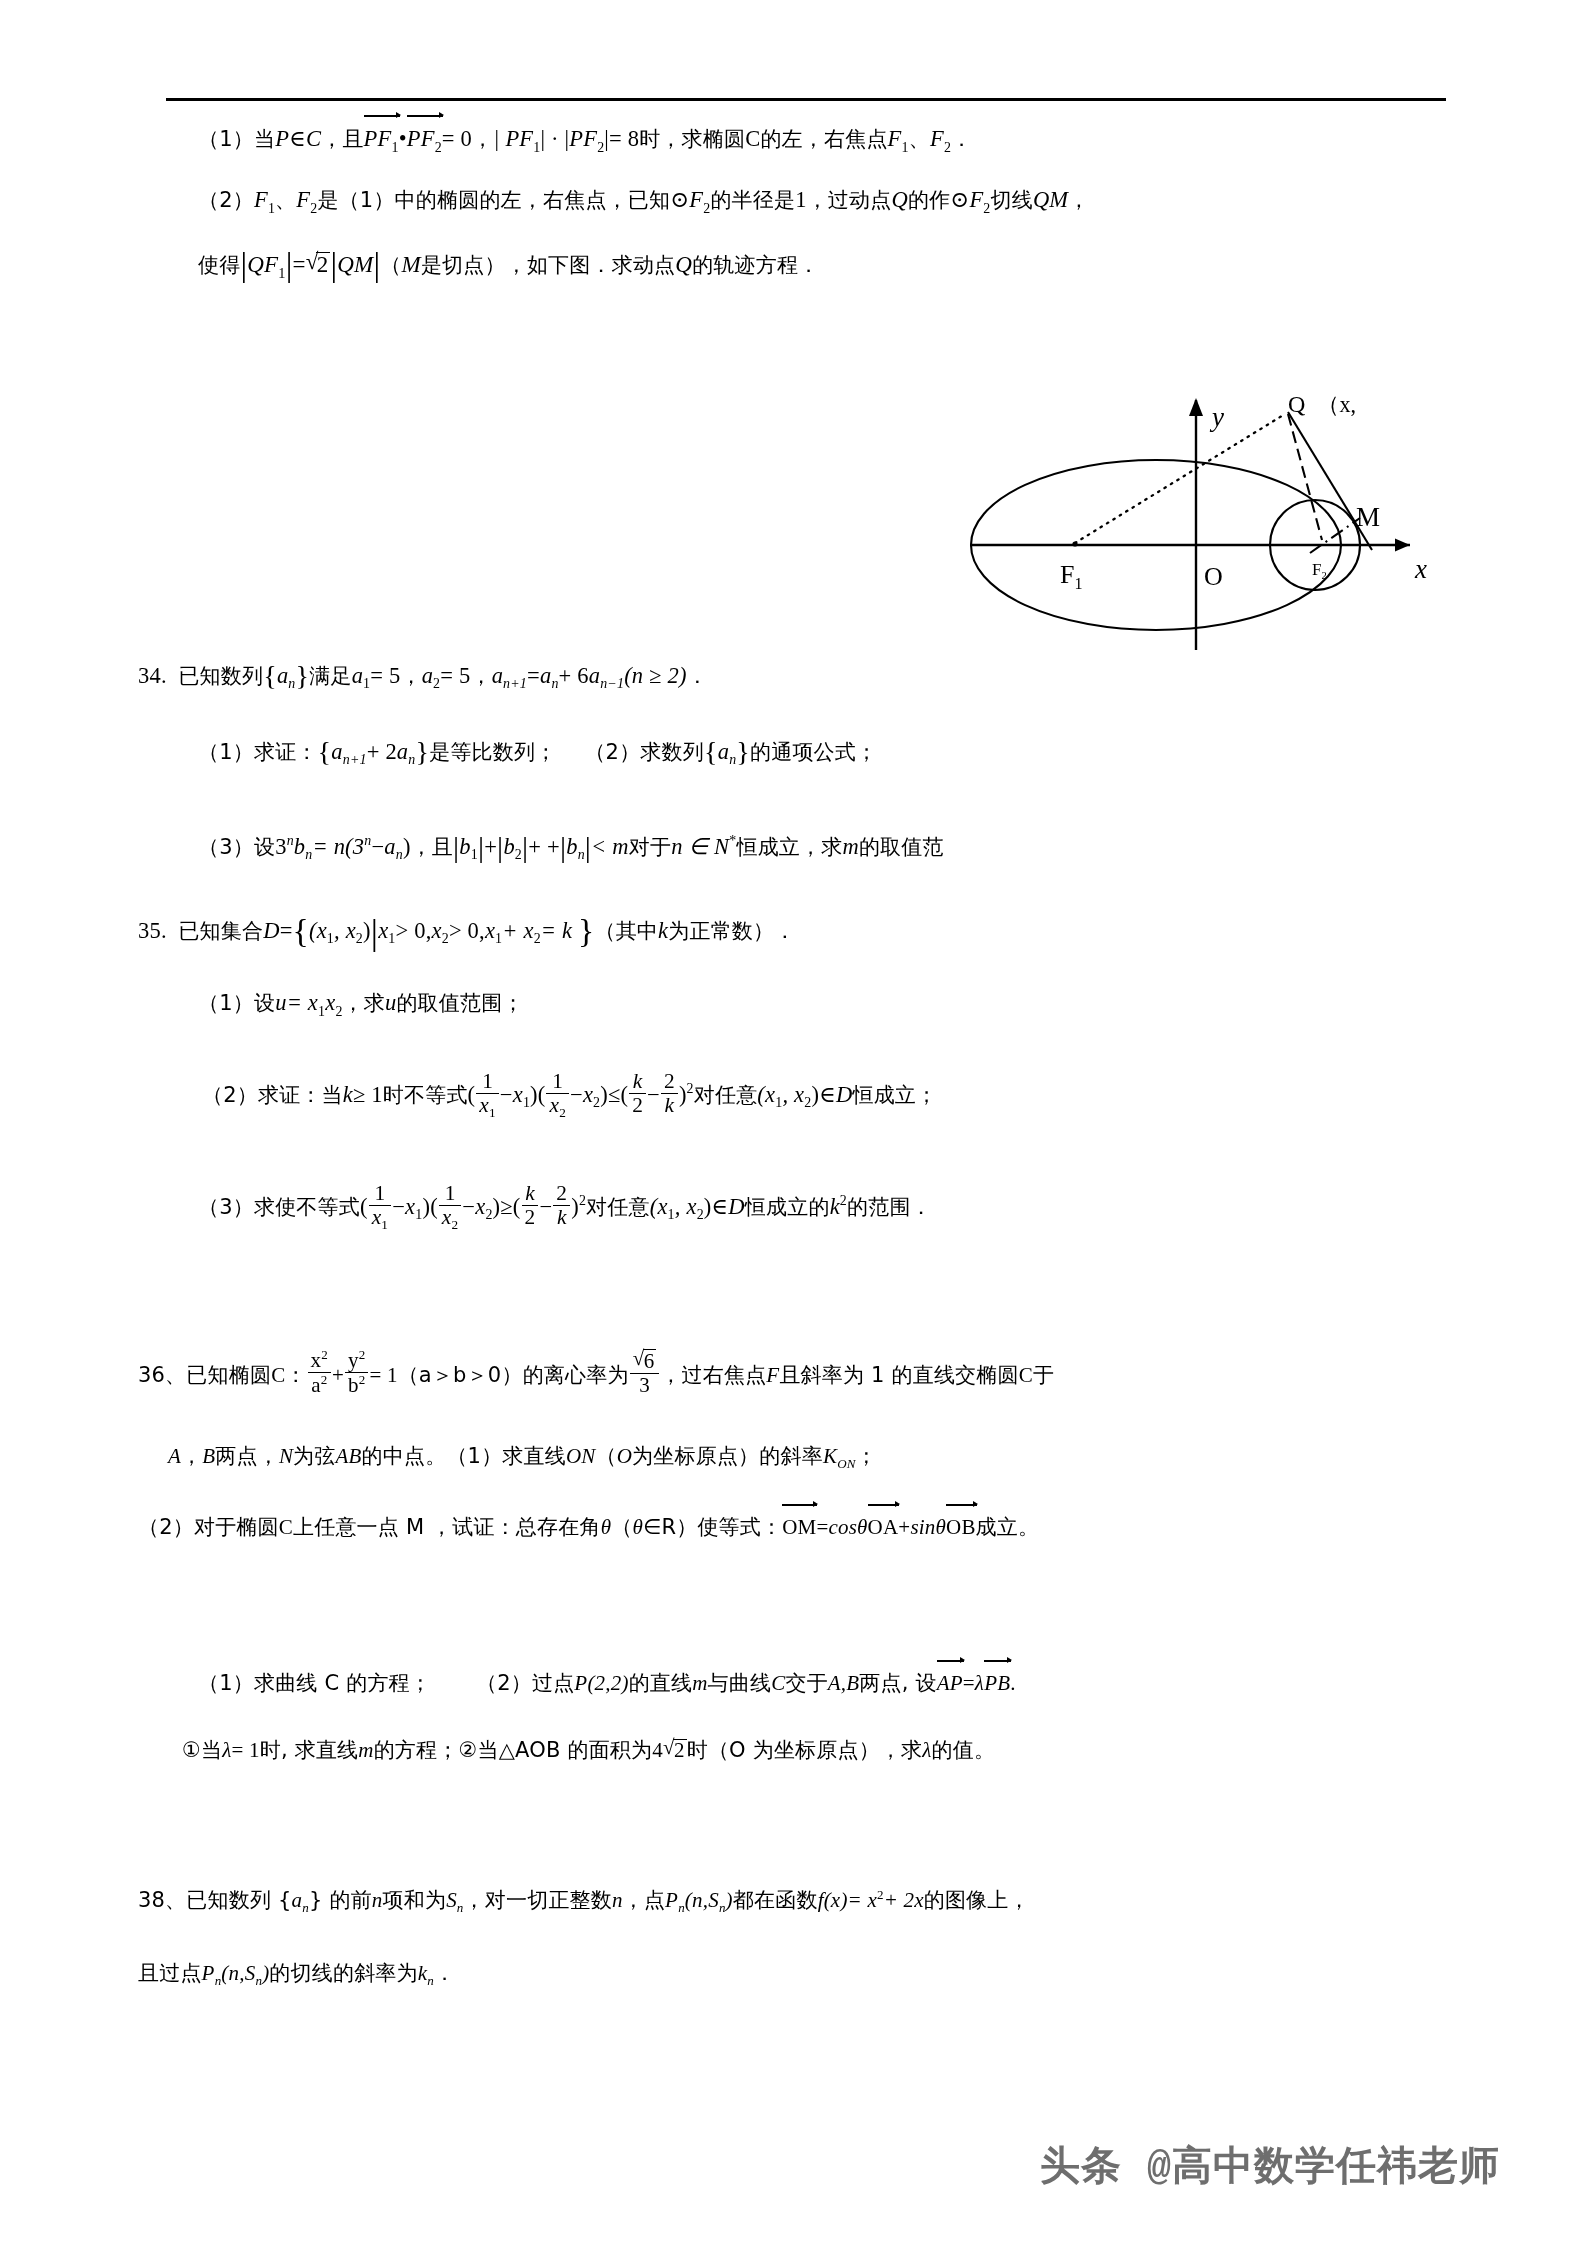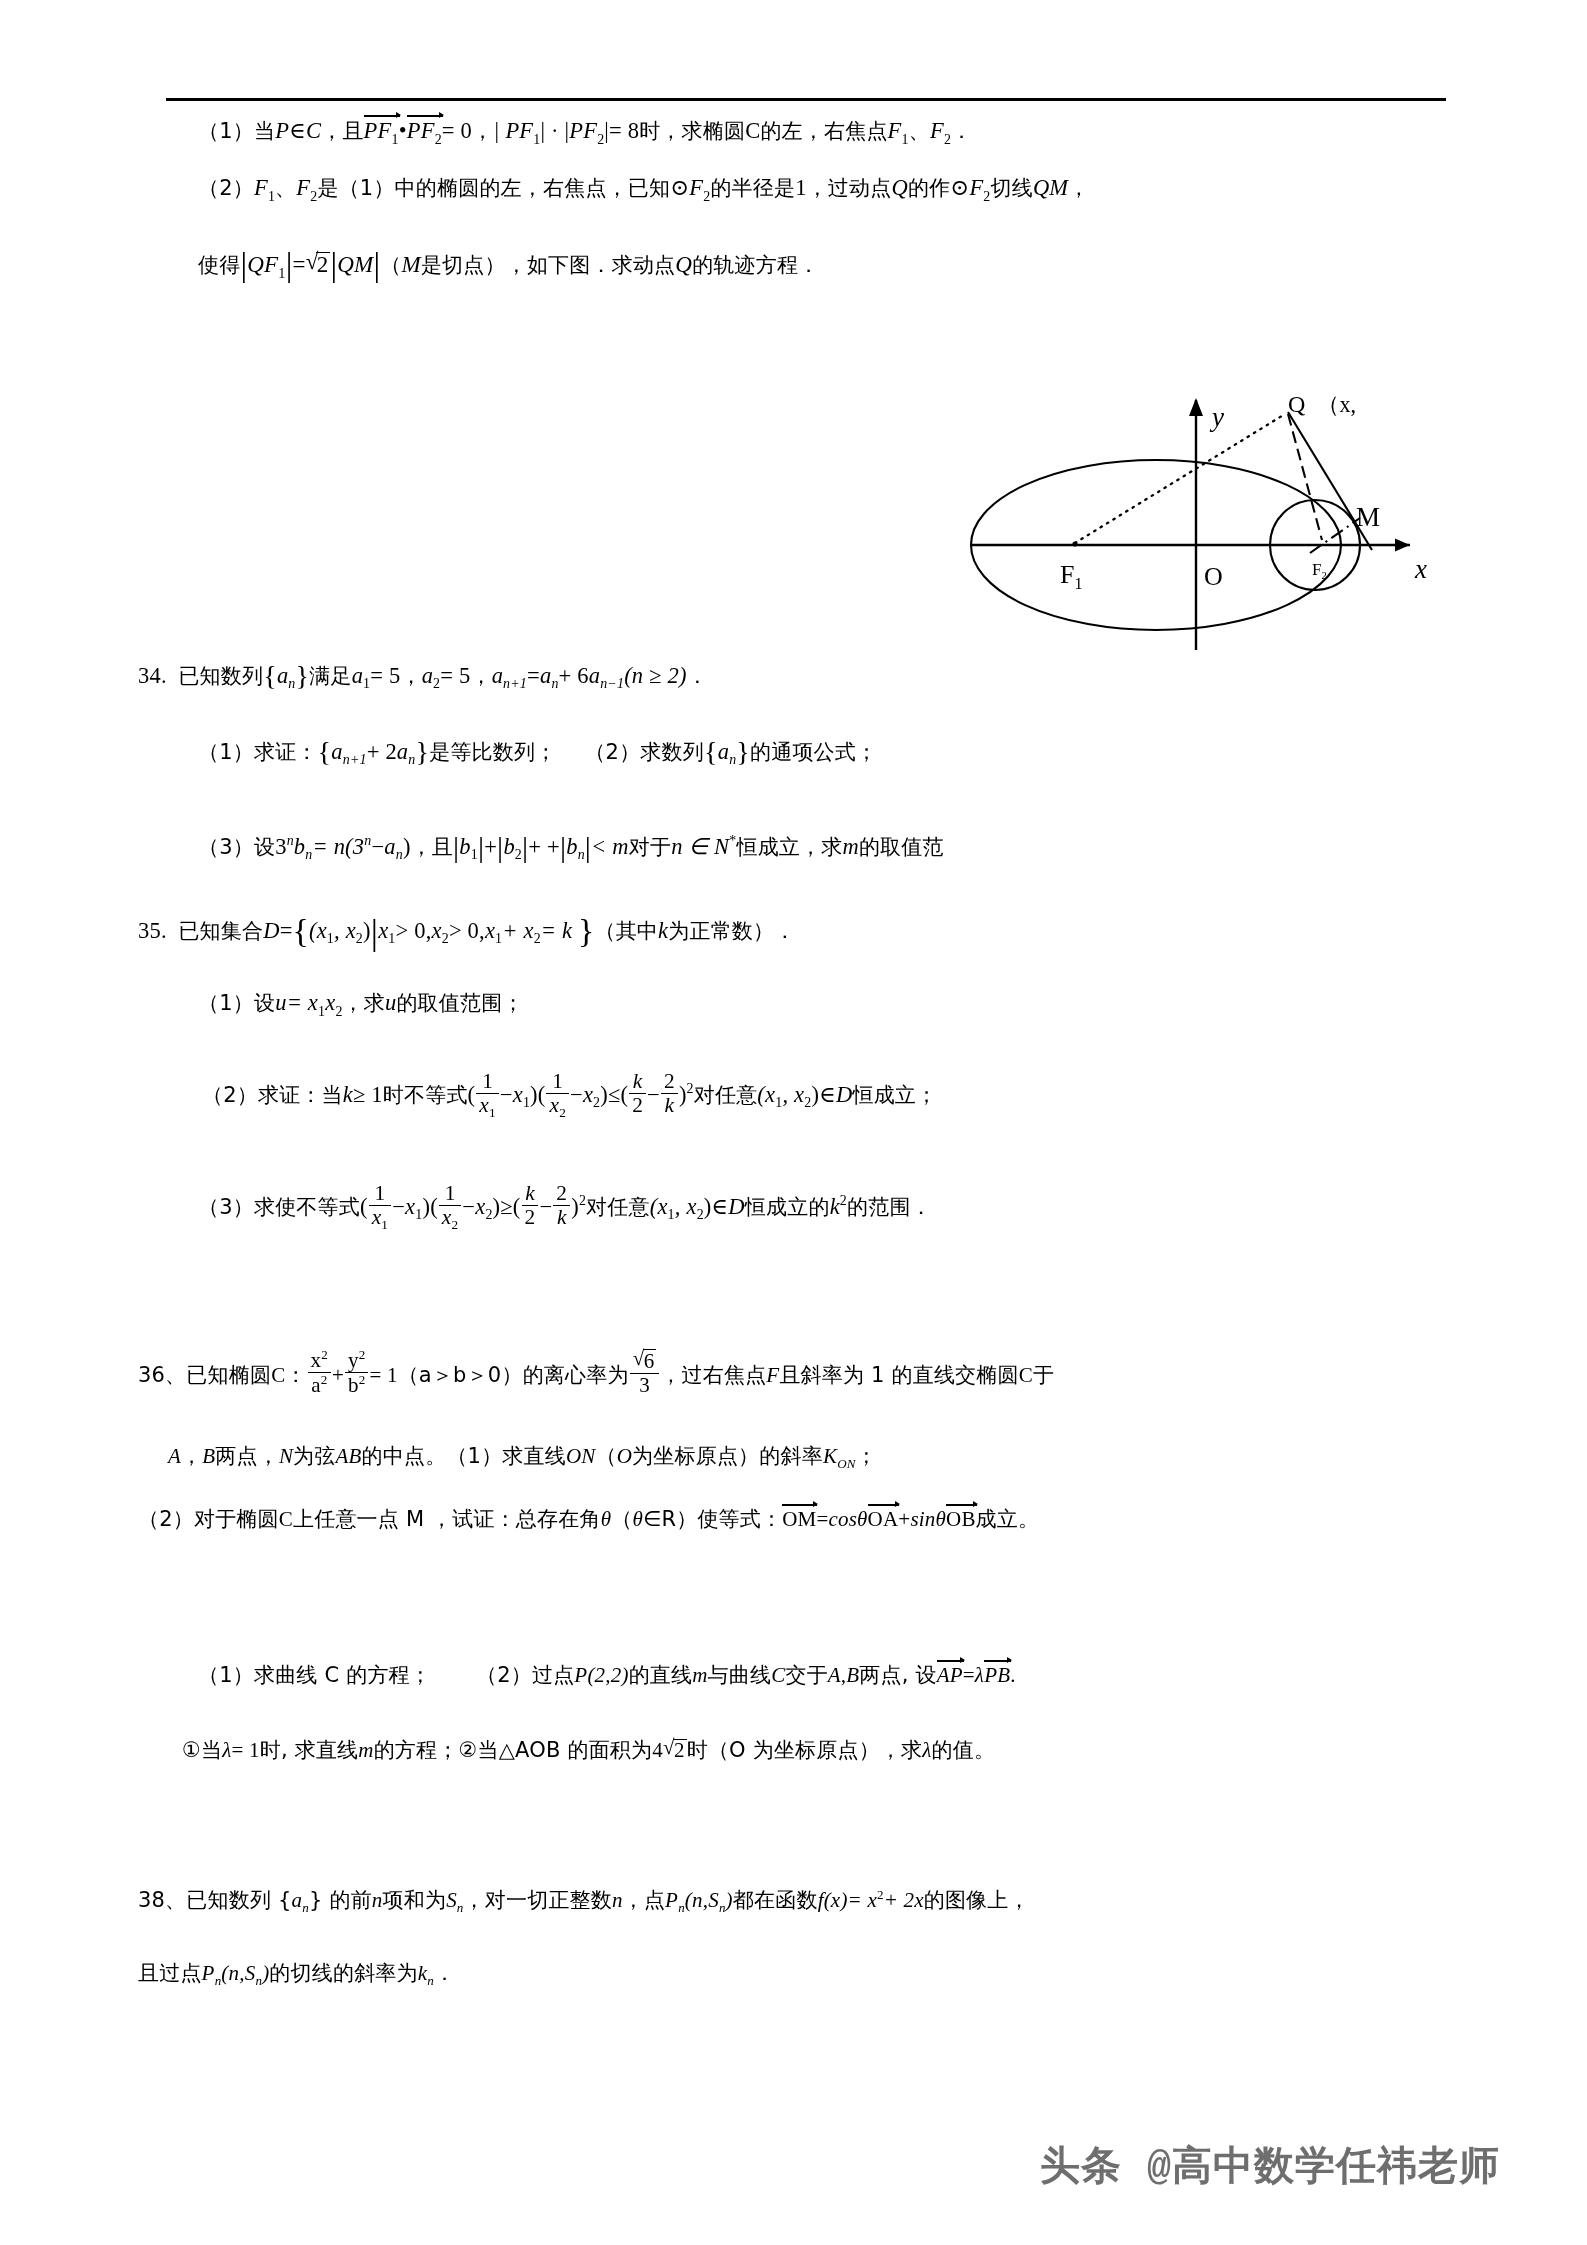--- a/index.html
+++ b/index.html
@@ -47,21 +47,21 @@
     font-style: italic;
   }
   sup.su { font-size: 0.62em; font-style: normal; }
   sub.sn { font-size: 0.62em; font-style: normal; }
 
   
   .vec {
     position: relative;
     display: inline-block;
     font-style: italic;
-    padding-top: 2px;
+    padding-top: 10px;
   }
   .vec::before {
     content: "";
     position: absolute;
     left: 0; right: -1px;
     top: -3px;
     height: 1.6px;
     background: #000;
   }
   .vec::after {
@@ -133,21 +133,21 @@
 <body>
 
 <div class="page">
 
   <div class="top-rule"></div>
 
   <div class="line" style="left:198px; top:118px;">
     <span class="cn">（1）</span><span class="cn">当</span><span class="mi">P</span><span>∈</span><span class="mi">C</span><span class="cn">，</span><span class="cn">且</span><span class="vec"><span>PF</span><sub class="sn">1</sub></span><span>•</span><span class="vec"><span>PF</span><sub class="sn">2</sub></span><span>= 0</span><span class="cn">，</span><span class="mi">| PF</span><sub class="sn">1</sub><span>| · |</span><span class="mi">PF</span><sub class="sn">2</sub><span>|= 8</span><span class="cn">时，求椭圆</span><span class="up">C</span><span class="cn">的左，右焦点</span><span class="mi">F</span><sub class="sn">1</sub><span class="cn">、</span><span class="mi">F</span><sub class="sn">2</sub><span class="cn">．</span>
   </div>
 
-  <div class="line" style="left:198px; top:177px;">
+  <div class="line" style="left:198px; top:189px;">
     <span class="cn">（2）</span><span class="mi">F</span><sub class="sn">1</sub><span class="cn">、</span><span class="mi">F</span><sub class="sn">2</sub><span class="cn">是（1）中的椭圆的左，右焦点，已知</span><span>⊙</span><span class="mi">F</span><sub class="sn">2</sub><span class="cn">的半径是</span><span>1</span><span class="cn">，过动点</span><span class="mi">Q</span><span class="cn">的作</span><span>⊙</span><span class="mi">F</span><sub class="sn">2</sub><span class="cn">切线</span><span class="mi">QM</span><span class="cn">，</span>
   </div>
 
   <div class="line" style="left:198px; top:248px; font-size:23px;">
     <span class="cn">使得</span><span style="font-size:1.45em;vertical-align:-0.11em;">|</span><span class="mi">QF</span><sub class="sn">1</sub><span style="font-size:1.45em;vertical-align:-0.11em;">|</span><span>=</span><span class="sqrt"><span class="rad">2</span></span><span style="font-size:1.45em;vertical-align:-0.11em;">|</span><span class="mi">QM</span><span style="font-size:1.45em;vertical-align:-0.11em;">|</span><span class="cn">（</span><span class="mi">M</span><span class="cn">是切点），如下图．求动点</span><span class="mi">Q</span><span class="cn">的轨迹方程．</span>
   </div>
 
   <div class="figure">
     <svg width="520" height="275" viewBox="0 0 520 275">
 

